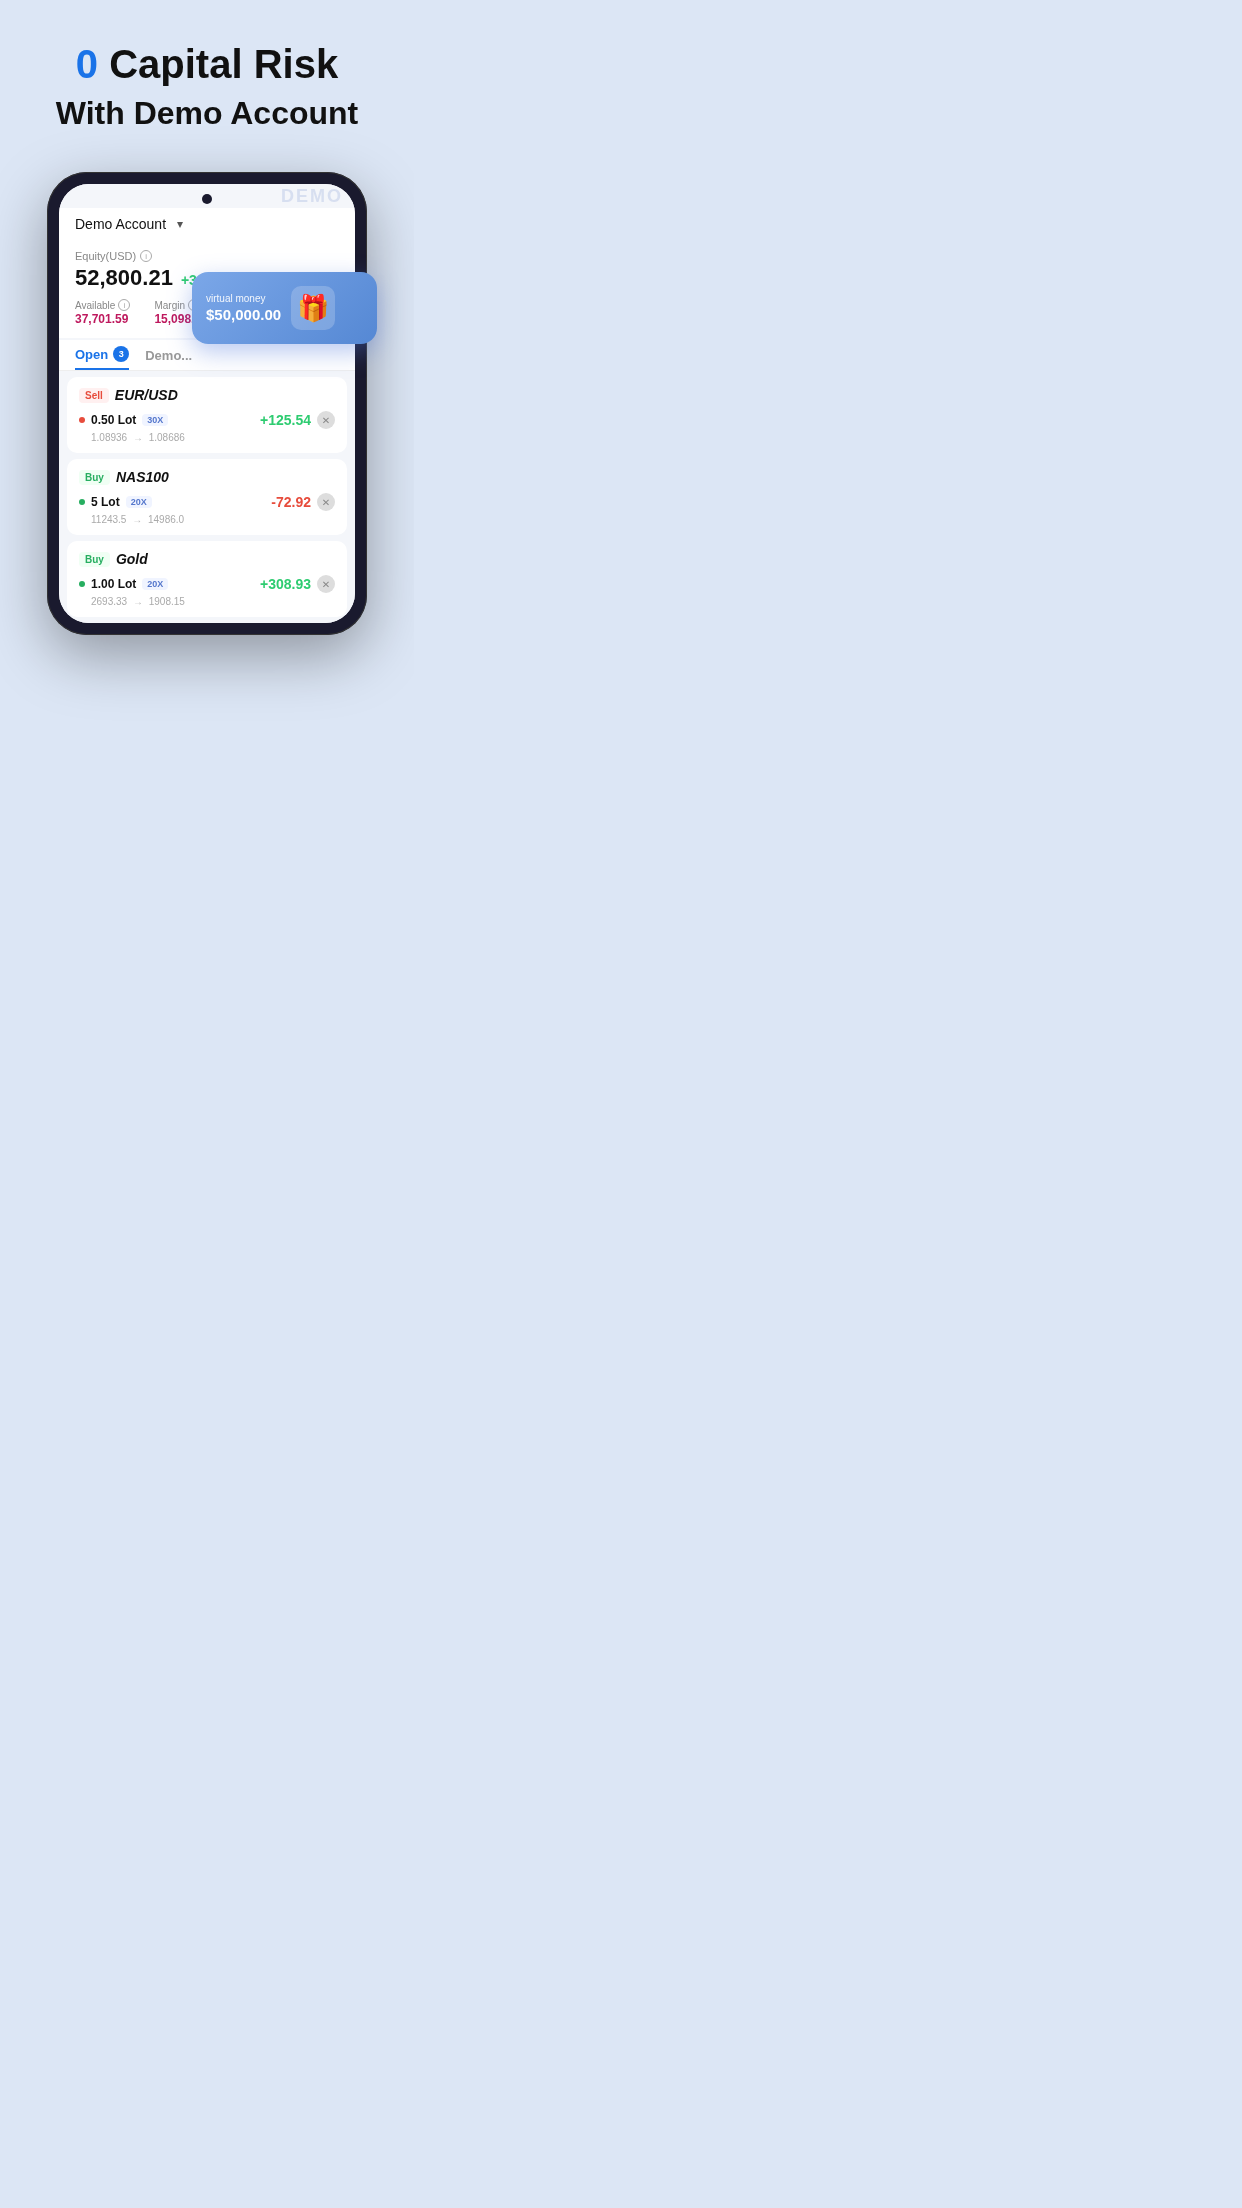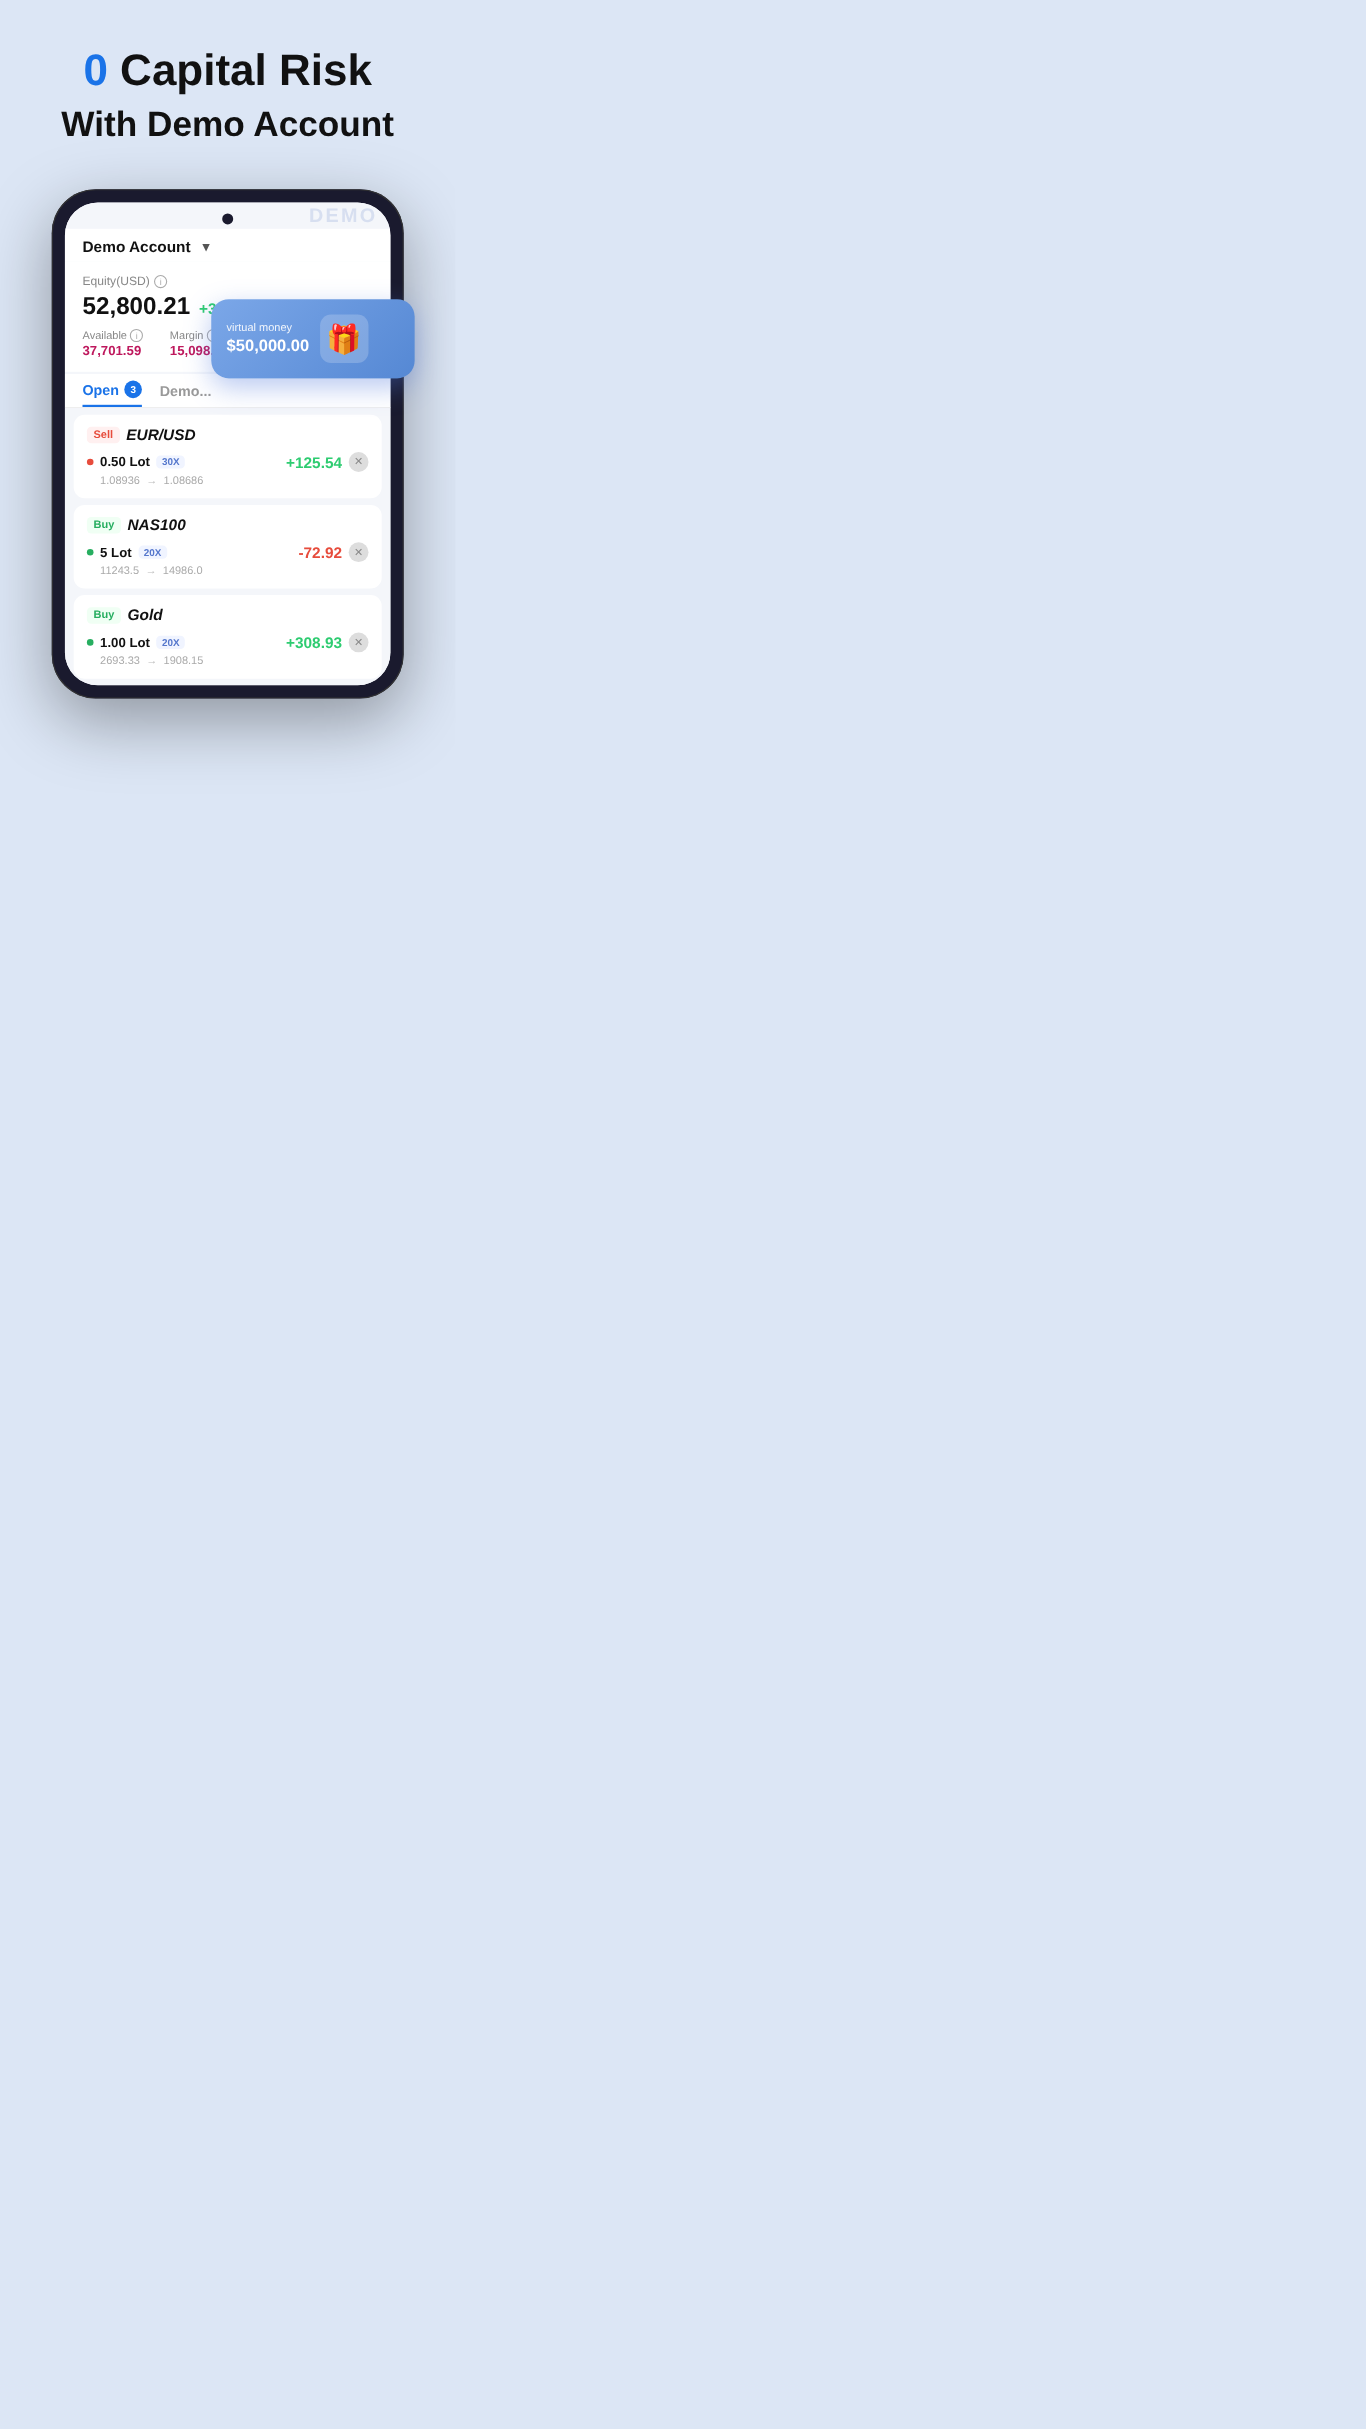--- a/index.html
+++ b/index.html
@@ -88,21 +88,21 @@
       display: flex;
       align-items: center;
       justify-content: space-between;
     }
 
     .account-selector {
       display: flex;
       align-items: center;
       gap: 11px;
       font-size: 14px;
-      font-weight: 700;
+      font-weight: 400;
       color: #111;
       text-align: center;
     }
 
     .chevron-down {
       font-size: 12px;
       color: #555;
     }
 
     .demo-watermark {

